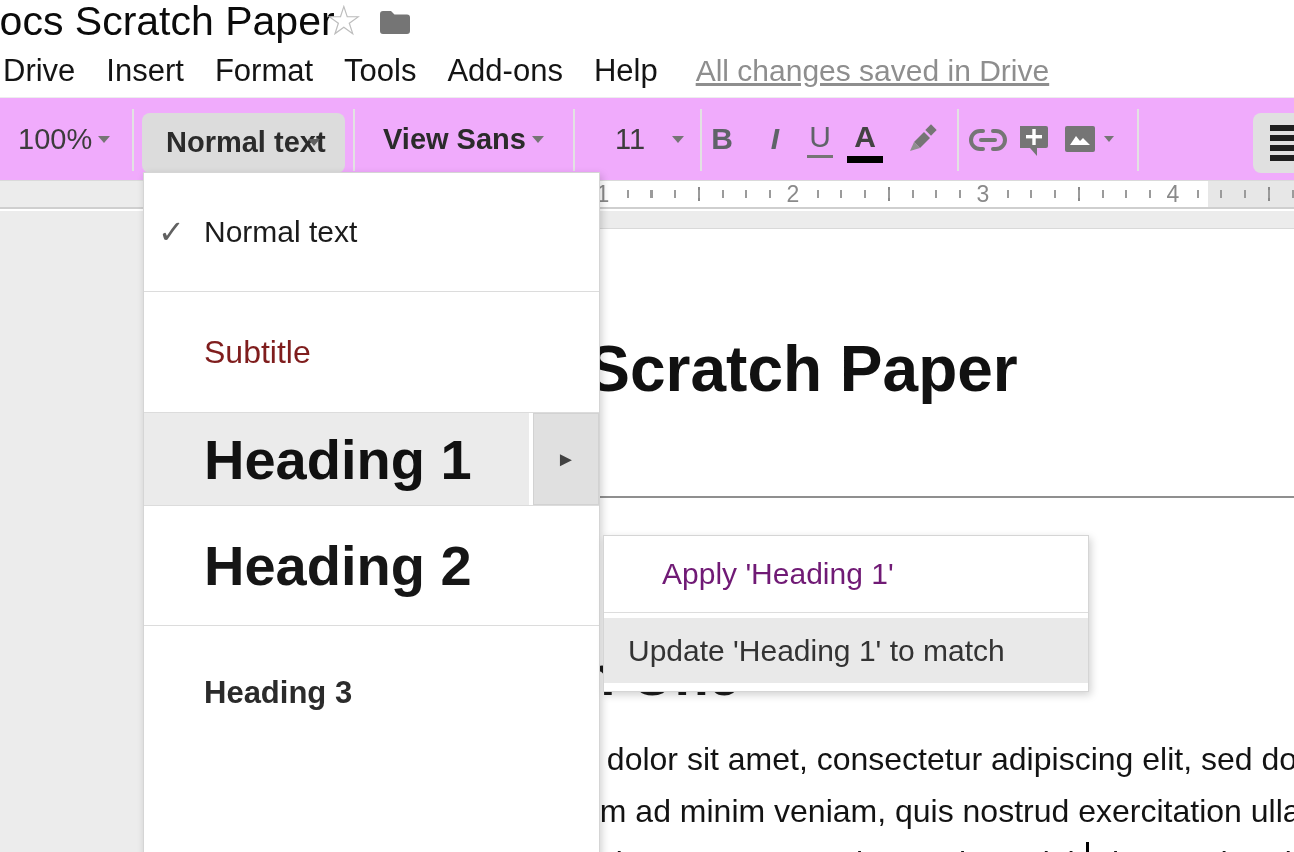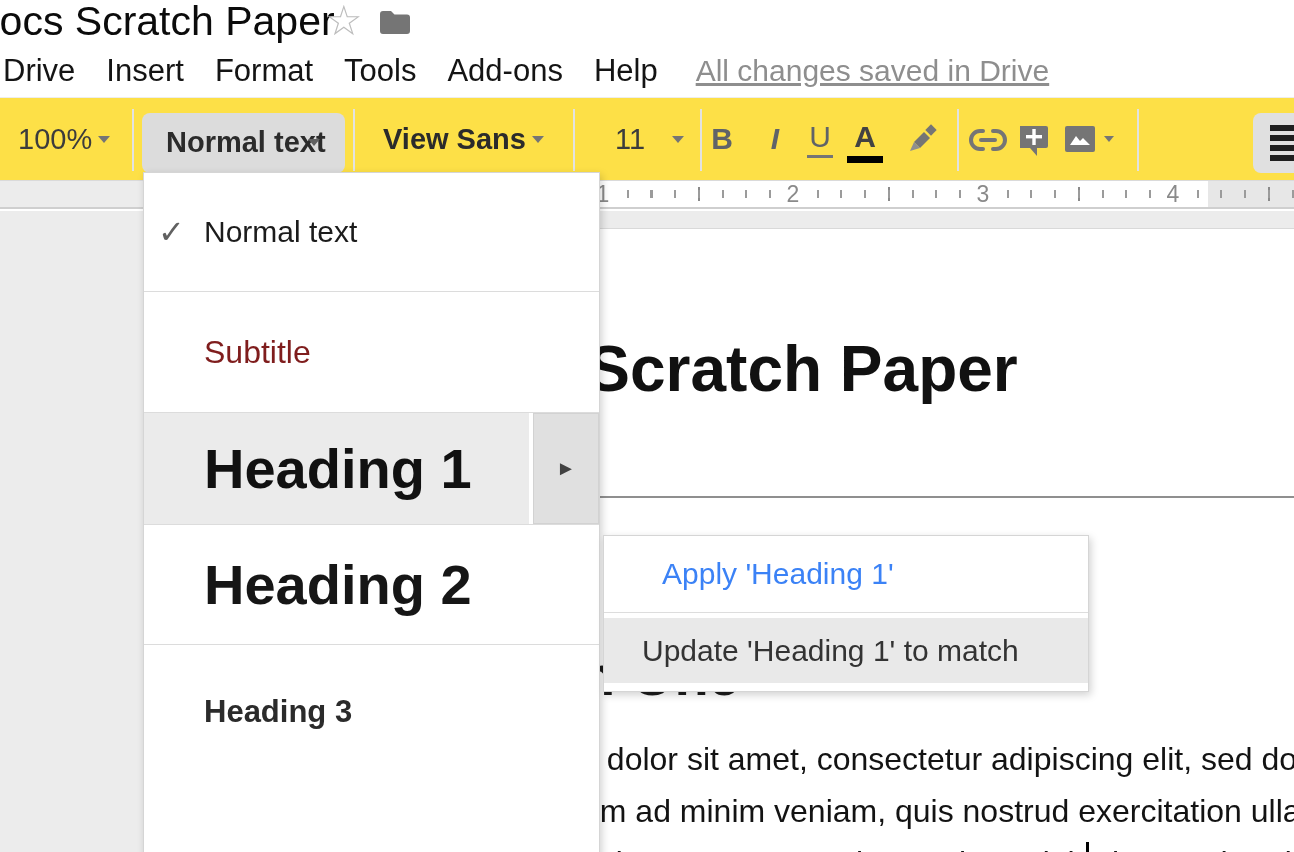--- a/index.html
+++ b/index.html
@@ -13,21 +13,21 @@
   .folder { position:absolute; left:378px; top:8px; }
 
   
   .menubar { position:absolute; left:0; top:45px; width:100%; height:52px; background:#fff;
              display:flex; align-items:center; font-size:31px; color:#141414; }
   .menubar .mitem { margin-left:31px; cursor:default; }
   .menubar .mitem:first-child { margin-left:3px; }
   .save-status { margin-left:38px; font-size:30px; color:#8e8e8e; text-decoration:underline; }
 
   
-  .toolbar { position:absolute; left:0; top:97px; width:100%; height:84px; background:#fde047;
+  .toolbar { position:absolute; left:0; top:97px; width:100%; height:84px; background:#f0abfc;
              border-top:1px solid #ededed; border-bottom:1px solid #dadada; }
   .tsep { position:absolute; top:11px; width:2px; height:62px; background:#e2e2e2; }
   .tlabel { position:absolute; top:0; height:82px; display:flex; align-items:center;
             font-size:29px; color:#3c3c3c; }
   .semibold { font-weight:600; color:#2b2b2b; }
   .arr { width:0; height:0; border-left:6px solid transparent; border-right:6px solid transparent;
          border-top:7px solid #757575; position:absolute; top:38px; }
   .chip { position:absolute; top:15px; height:60px; background:#dcdcdc; border-radius:8px; }
   .fmt-btn { position:absolute; top:0; height:82px; display:flex; align-items:center; justify-content:center;
              font-size:30px; color:#5f6368; width:40px; }
@@ -64,43 +64,43 @@
   .doc-line { position:absolute; left:413px; font-size:32px; color:#131313; white-space:nowrap; line-height:36px; }
   .line1 { top:530px; } .line2 { top:582px; } .line3 { top:634px; }
   .caret { position:absolute; left:1086px; top:631px; width:3px; height:18px; background:#000; }
 
   
   .styles-menu { position:absolute; left:143px; top:172px; width:457px; height:730px; background:#fff;
                  border:1px solid #d5d5d5; box-shadow:2px 3px 8px rgba(0,0,0,.18); z-index:20; }
   .srow { position:relative; display:flex; align-items:center; }
   .srow + .srow { border-top:1px solid #dcdcdc; }
   .r-normal { height:118px; } .r-title { height:119px; } .r-subtitle { height:121px; }
-  .r-h1 { height:112px; } .r-h2 { height:120px; } .r-h3 { height:134px; }
+  .r-h1 { height:93px; } .r-h2 { height:120px; } .r-h3 { height:134px; }
   .srow .lbl { margin-left:60px; white-space:nowrap; }
   .check { position:absolute; left:14px; top:50%; transform:translateY(-50%); font-size:32px; color:#616161; }
   .t-normal { font-size:30px; color:#1c1c1c; }
   .t-title { font-size:62px; font-weight:700; color:#111; }
   .t-subtitle { font-size:32px; color:#7f1d1d; }
   .t-h1 { font-size:56px; font-weight:700; color:#111; }
   .t-h2 { font-size:56px; font-weight:700; color:#161616; }
   .t-h3 { font-size:31px; font-weight:700; color:#2b2b2b; }
   .hl-bg { position:absolute; left:0; top:0; bottom:0; width:385px; background:#ebebeb; }
   .arrow-cell { position:absolute; right:0; top:0; bottom:0; width:66px; background:#e0e0e0;
                 border:1px solid #d2d2d2; display:flex; align-items:center; justify-content:center; }
   .arrow-cell span { font-size:20px; color:#424242; }
   .r-h1 .lbl { position:relative; }
 
   
   .ctx-menu { position:absolute; left:603px; top:535px; width:486px; background:#fff;
               border:1px solid #d5d5d5; box-shadow:2px 3px 8px rgba(0,0,0,.18); z-index:30; padding-bottom:8px; }
   .crow1 { position:relative; height:77px; display:flex; align-items:center; border-bottom:1px solid #ddd; }
-  .crow1 .clbl { margin-left:58px; font-size:30px; color:#3b82f6; }
+  .crow1 .clbl { margin-left:58px; font-size:30px; color:#701a75; }
   .shortcut { position:absolute; right:24px; font-size:29px; color:#9e9e9e; }
   .crow2 { margin-top:5px; height:65px; background:#e9e9e9; display:flex; align-items:center; }
-  .crow2 .clbl { margin-left:38px; font-size:30px; color:#333; }
+  .crow2 .clbl { margin-left:24px; font-size:30px; color:#333; }
 </style>
 </head>
 <body>
 
 <div class="screen">
 
   <div class="canvas">
     <div class="page"></div>
     <div class="doc-h-title">Docs Scratch Paper</div>
     <div class="doc-hr"></div>

